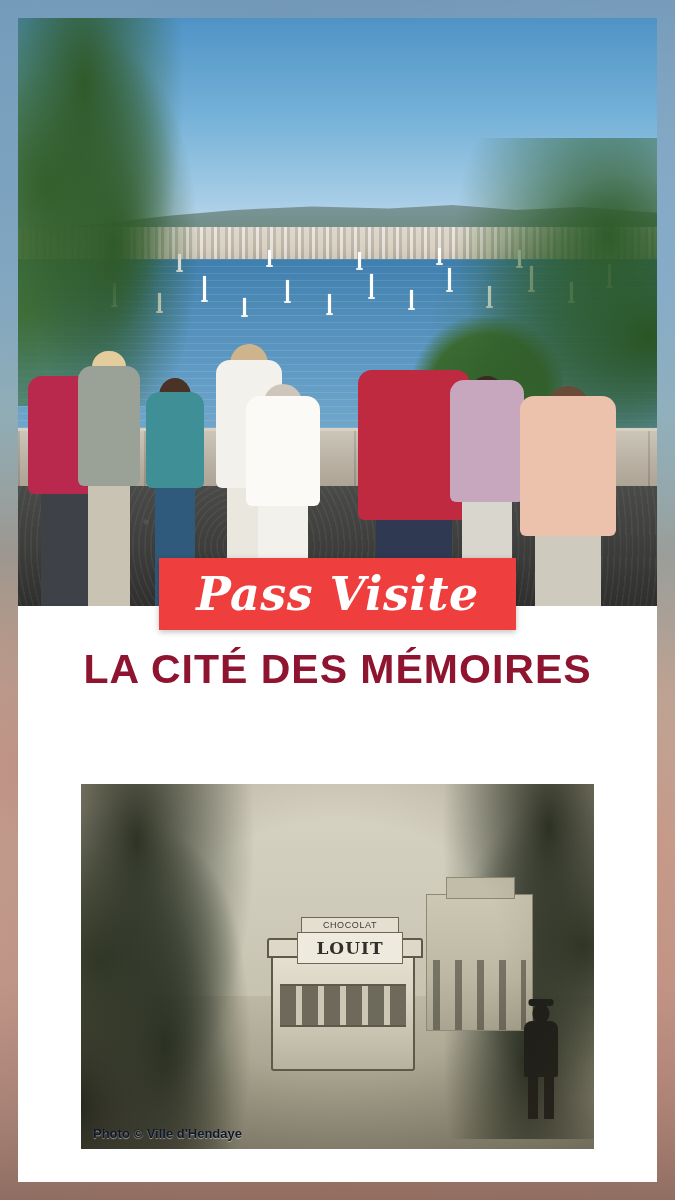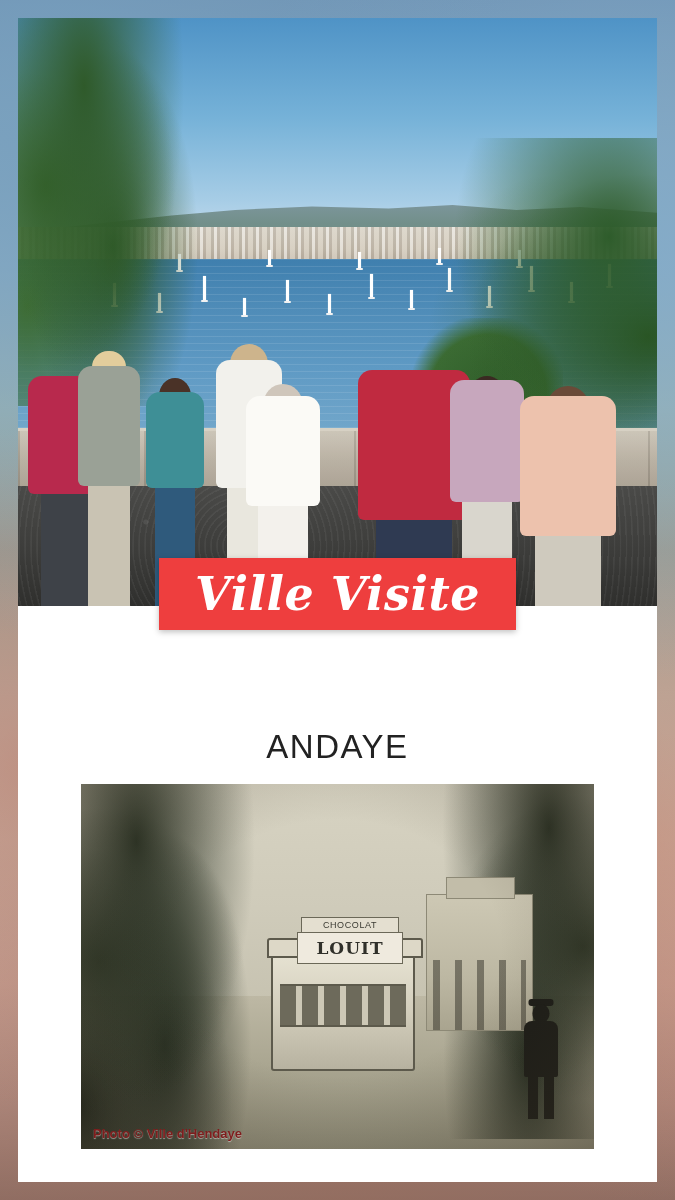--- a/index.html
+++ b/index.html
@@ -365,21 +365,21 @@
   }
   .pc-figure .f-legs {
     position: absolute; left: 50%; top: 71px; transform: translateX(-50%);
     width: 26px; height: 44px;
     background: linear-gradient(90deg, #1d1d18 0 10px, rgba(0,0,0,0) 10px 16px, #1d1d18 16px 26px);
   }
   .pc-credit {
     position: absolute;
     left: 12px;
     bottom: 8px;
-    color: #7f1d1d;
+    color: #0f172a;
     font-size: 13px;
     font-weight: bold;
     text-shadow: 0 1px 1px rgba(255,255,255,0.5);
   }
   .pc-vignette {
     position: absolute;
     inset: 0;
     background: radial-gradient(ellipse at 50% 45%, rgba(0,0,0,0) 45%, rgba(60,50,35,0.35) 100%);
     pointer-events: none;
   }
@@ -469,24 +469,24 @@
     <div class="person" style="left:502px; width:96px; height:220px;">
       <div class="p-head" style="top:0; width:44px; height:46px; background:#6a4a38;"></div>
       <div class="p-body" style="height:140px; bottom:70px; background:#edc2ad;"></div>
       <div class="p-legs" style="height:70px; background:#cfcabe;"></div>
     </div>
   </div>
 
   <div class="card">
 
     <div class="ribbon">
-      <span class="ribbon-text">Ville Visite</span>
-    </div>
-
-    <div class="title-city">ANDAYE</div>
+      <span class="ribbon-text">Pass Visite</span>
+    </div>
+
+    <div class="title-main">LA CITÉ DES MÉMOIRES</div>
 
     <div class="postcard">
       <div class="pc-sky"></div>
       <div class="pc-road"></div>
       <div class="pc-trees-left"></div>
       <div class="pc-trees-right"></div>
 
       <div class="pc-building"></div>
 
       <div class="pc-tram">

